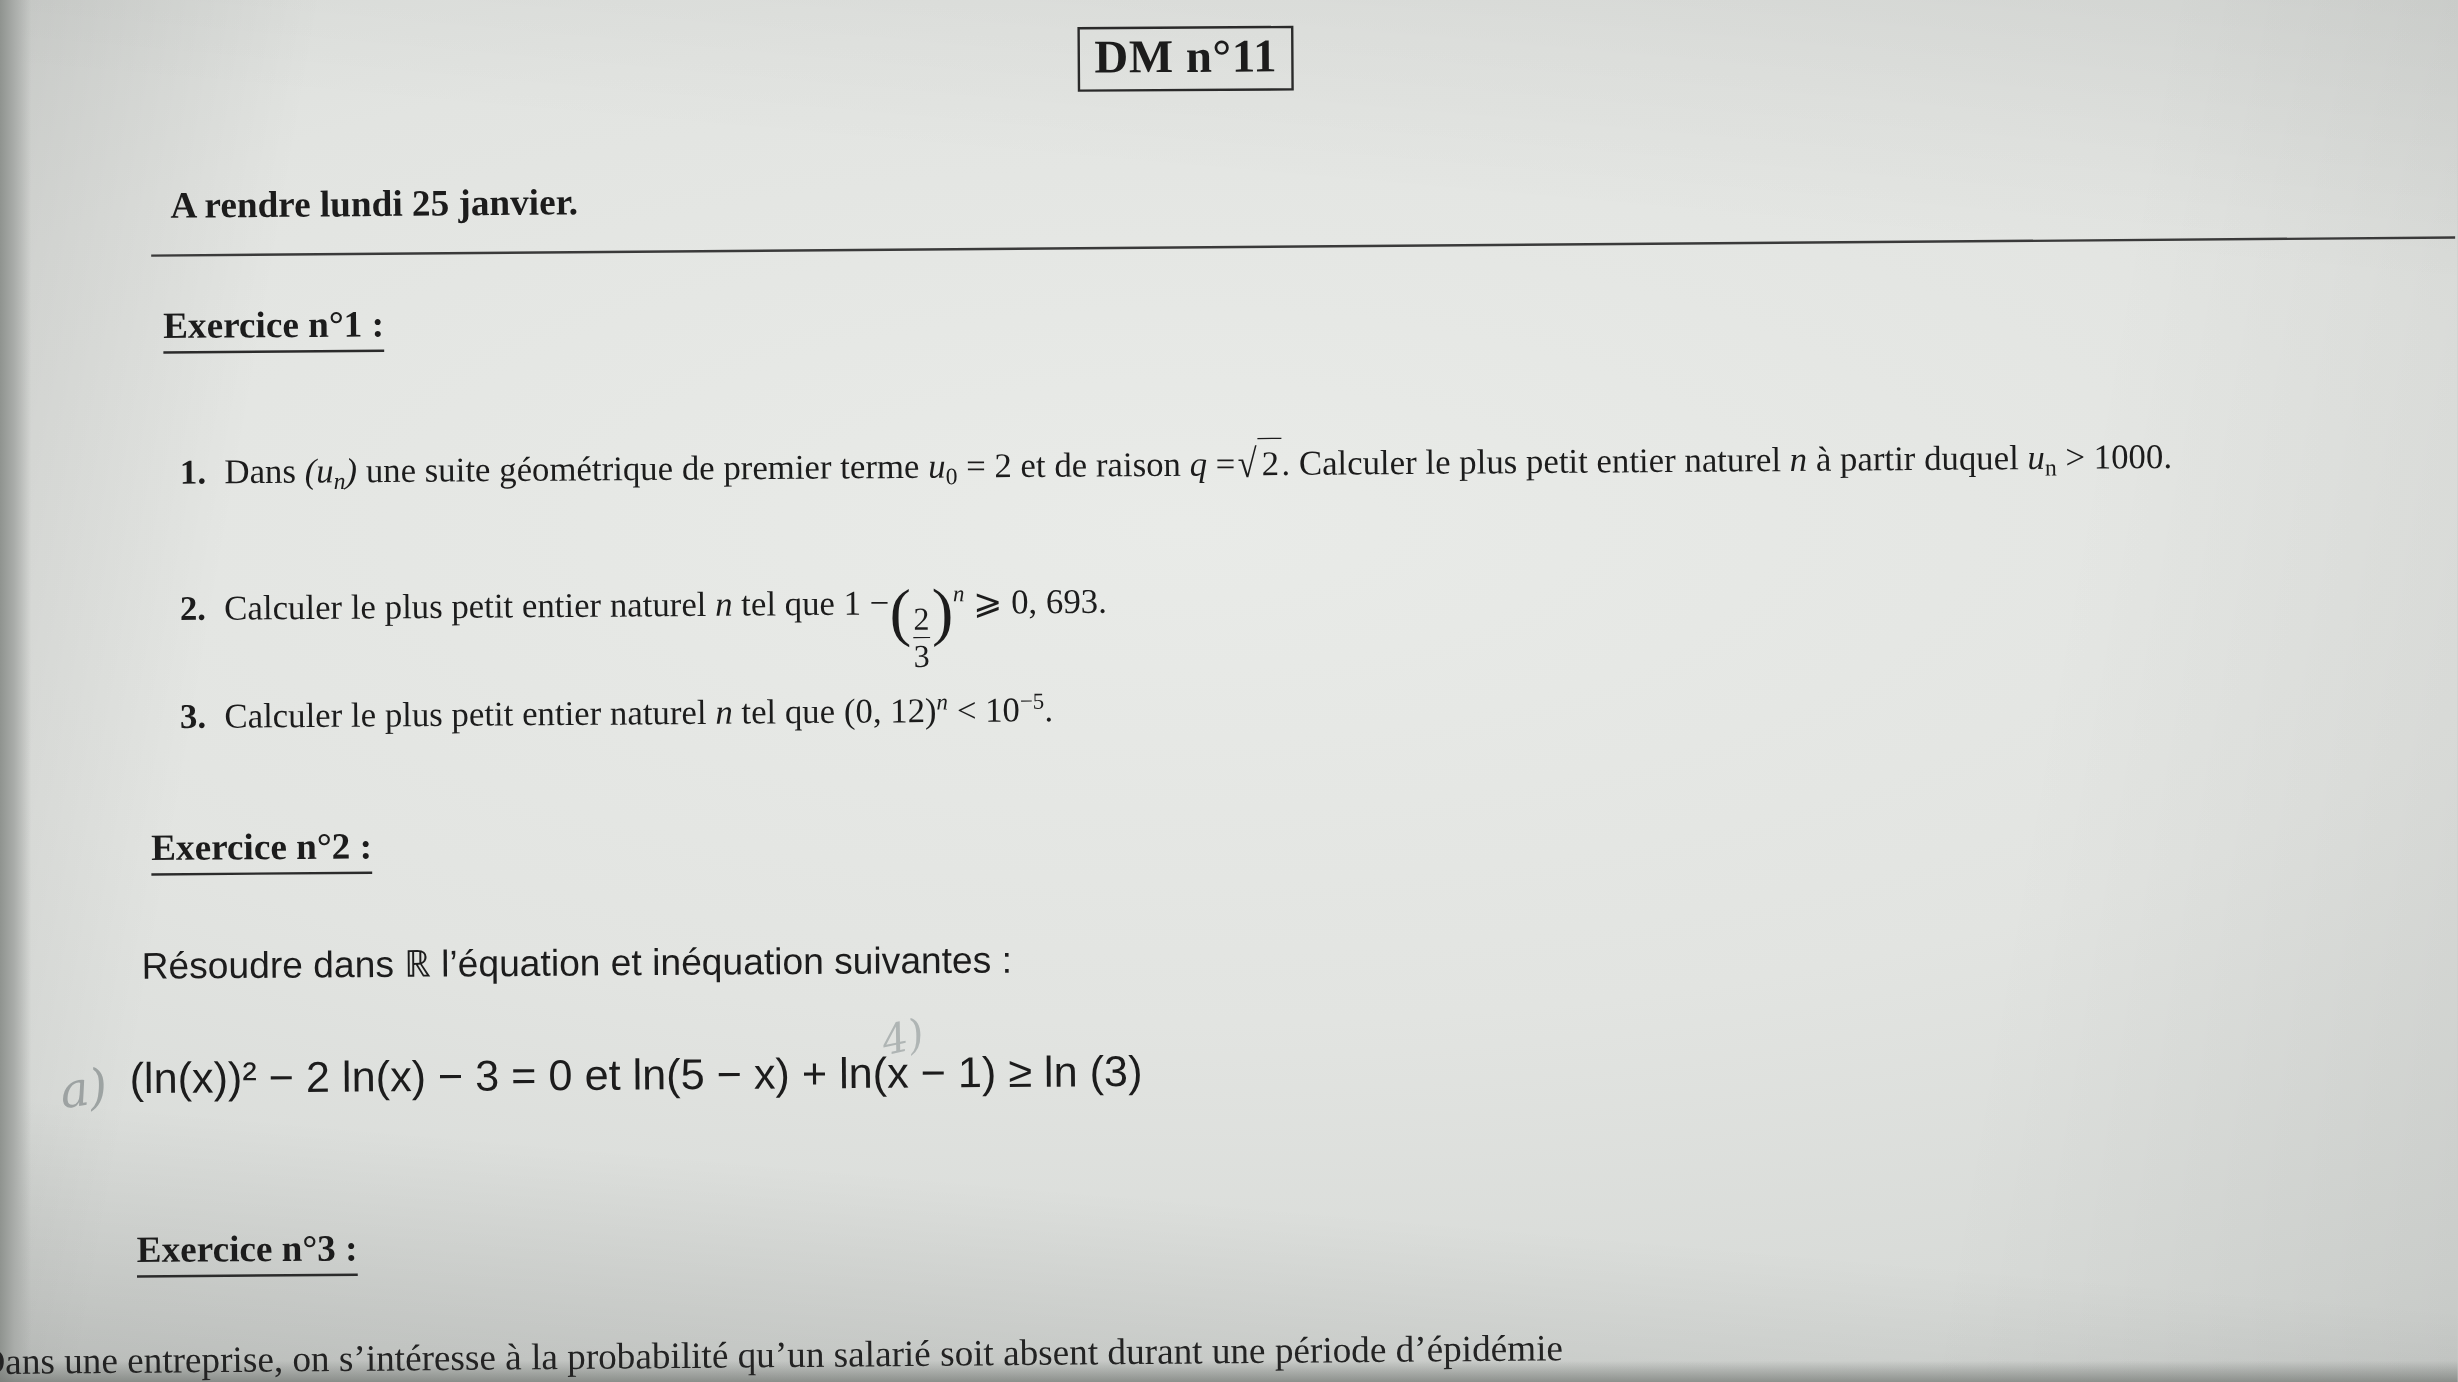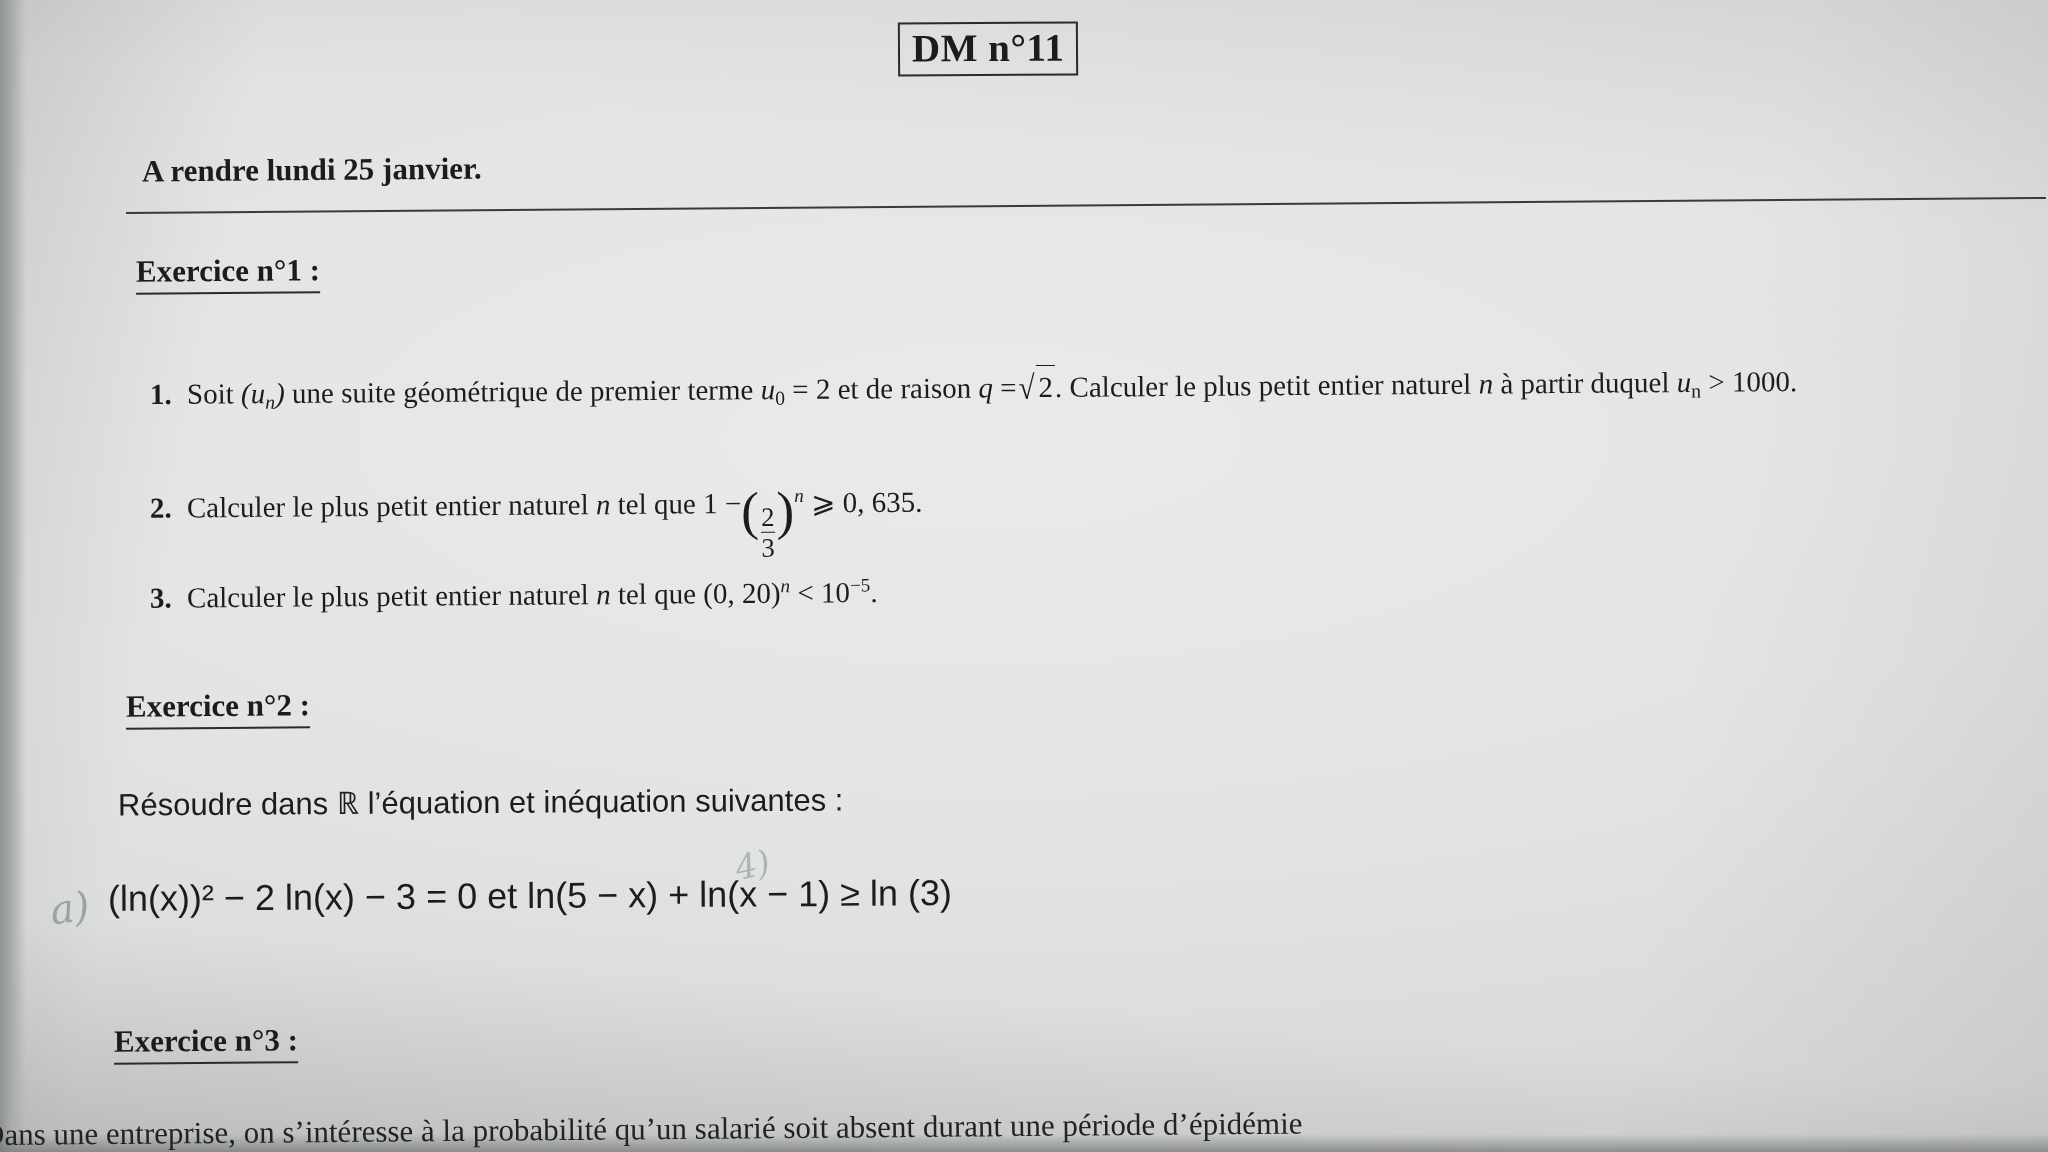--- a/index.html
+++ b/index.html
@@ -221,21 +221,21 @@
   <div class="title-box">DM n°11</div>
 
   <div class="subtitle">A rendre lundi 25 janvier.</div>
 
   <div class="rule"></div>
 
   <div class="ex-head" id="ex1-head">Exercice n°1 :</div>
 
   <div class="para" id="q1">
     <span class="num">1.</span>
-    <span>Soit</span>
+    <span>Dans</span>
     <span class="math it">(<span class="it">u</span><span class="sub">n</span>)</span>
     <span>une suite géométrique de premier terme</span>
     <span class="math"><span class="it">u</span><span class="sub">0</span></span>
     <span class="math">= 2</span>
     <span>et de raison</span>
     <span class="math it">q</span>
     <span class="math">=</span><span class="sqrt"><span class="radsign">√</span><span class="radicand">2</span></span><span>. Calculer le plus petit entier naturel</span>
     <span class="math it">n</span>
     <span>à partir duquel</span>
     <span class="math"><span class="it">u</span><span class="sub">n</span></span>
@@ -244,29 +244,29 @@
 
   <div class="para" id="q2">
     <span class="num">2.</span>
     <span>Calculer le plus petit entier naturel</span>
     <span class="math it">n</span>
     <span>tel que</span>
     <span class="math">1 −</span><span class="paren-big">(</span><span class="frac">
         <span class="num-t">2</span>
         <span class="den">3</span>
       </span><span class="paren-big">)</span><span class="sup it">n</span>
-    <span class="math">⩾ 0, 635.</span>
+    <span class="math">⩾ 0, 693.</span>
   </div>
 
   <div class="para" id="q3">
     <span class="num">3.</span>
     <span>Calculer le plus petit entier naturel</span>
     <span class="math it">n</span>
     <span>tel que</span>
-    <span class="math">(0, 20)</span><span class="sup it">n</span>
+    <span class="math">(0, 12)</span><span class="sup it">n</span>
     <span class="math">&lt; 10</span><span class="sup">−5</span><span>.</span>
   </div>
 
   <div class="ex-head" id="ex2-head">Exercice n°2 :</div>
 
   <div class="sans" id="ex2-line">
     <span>Résoudre dans</span>
     <span>ℝ</span>
     <span>l’équation et inéquation suivantes :</span>
   </div>

